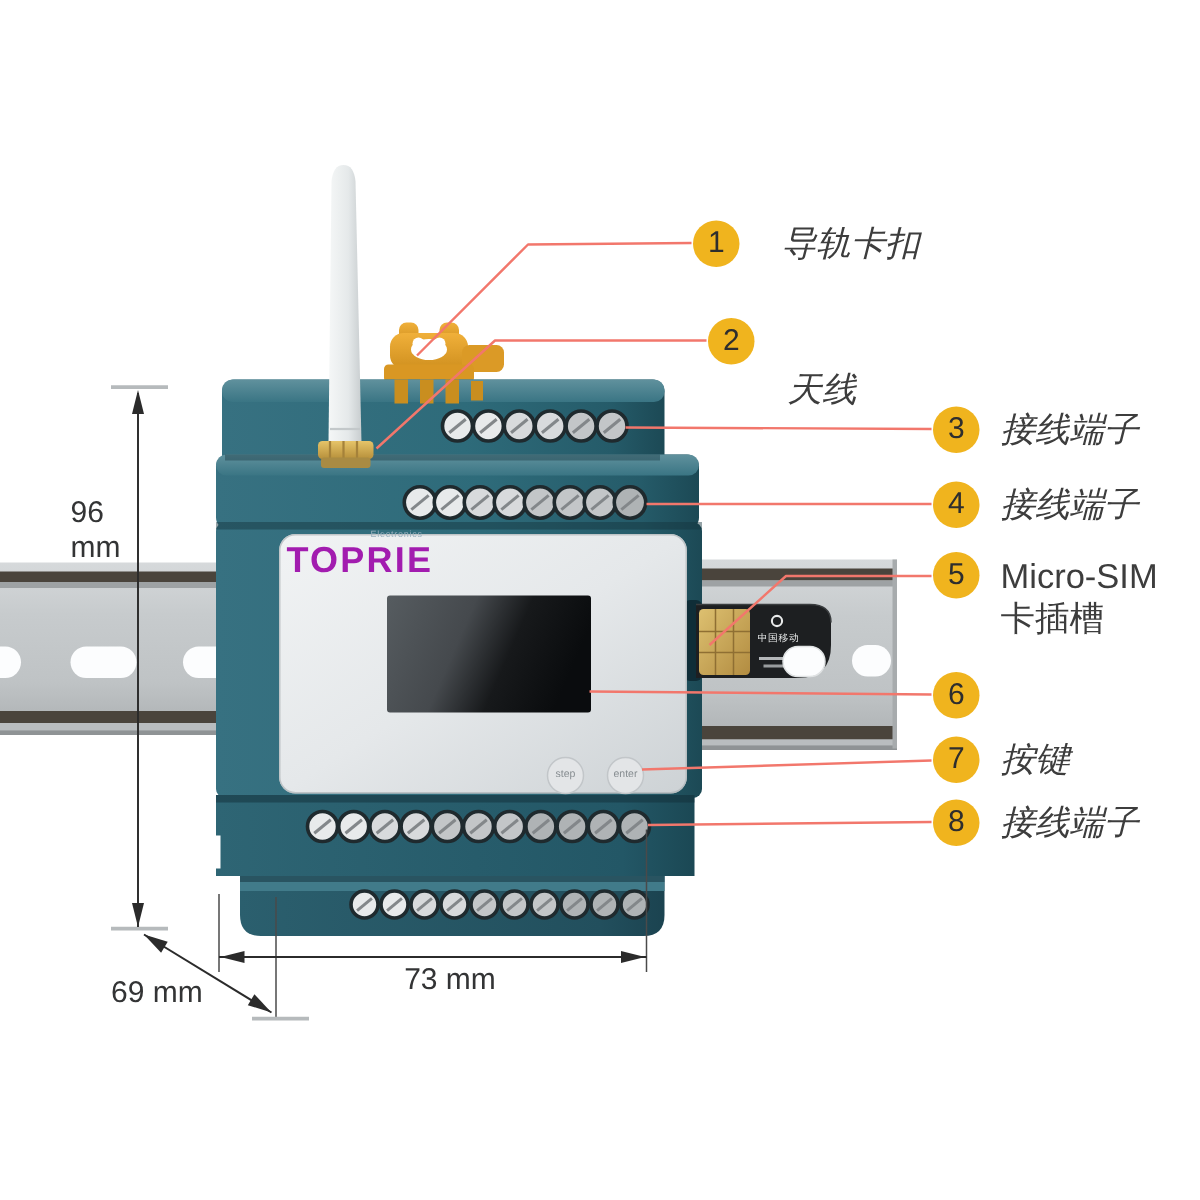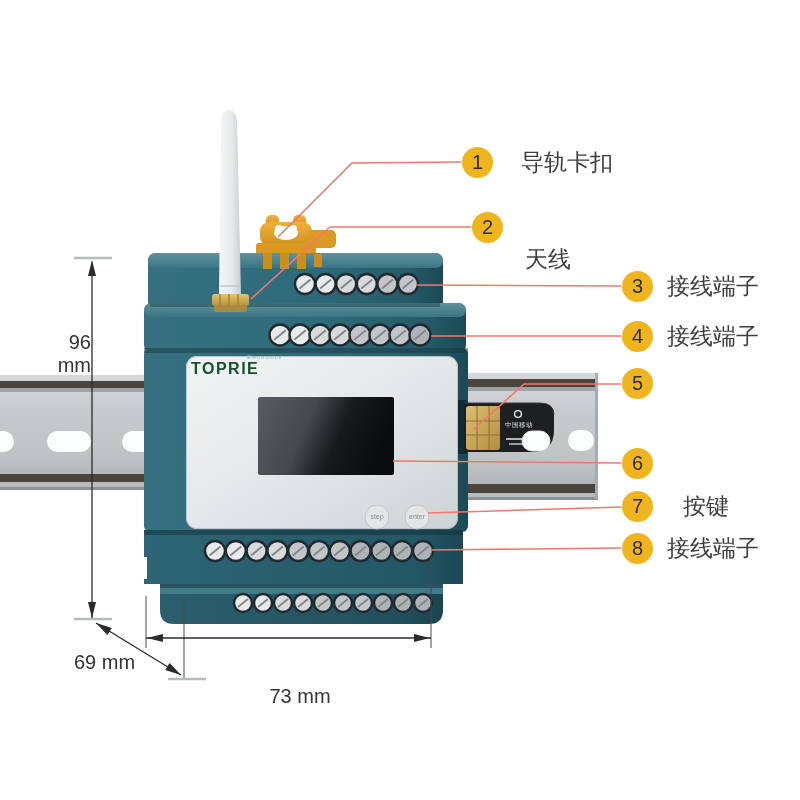--- a/index.html
+++ b/index.html
@@ -3,25 +3,25 @@
 <meta charset="utf-8">
 <style>
   html,body{margin:0;padding:0;background:#ffffff;}
   #stage{position:relative;width:800px;height:800px;background:#ffffff;overflow:hidden;
          font-family:"Liberation Sans","DejaVu Sans",sans-serif;}
   #art{position:absolute;left:0;top:0;}
   .badge{position:absolute;width:31px;height:31px;border-radius:50%;background:#F0B41E;
          color:#2E2E2E;display:flex;align-items:center;justify-content:center;
          font-size:20px;font-weight:500;}
   .clabel{position:absolute;height:31px;line-height:31px;font-size:23px;color:#3D3D3D;
-          white-space:nowrap;}
+          white-space:nowrap;font-style:italic;}
   .clabel2{position:absolute;font-size:23px;color:#3D3D3D;line-height:28px;white-space:nowrap;}
   .dimtxt{position:absolute;font-size:20px;color:#333435;}
-  .brand{position:absolute;left:191px;top:360px;font-size:16px;font-weight:700;
-         letter-spacing:1.5px;color:#14532d;}
+  .brand{position:absolute;left:191px;top:360px;font-size:24px;font-weight:700;
+         letter-spacing:1.5px;color:#a21caf;}
   .brand-sub{position:absolute;left:247px;top:354px;font-size:6px;color:#9AB0BE;letter-spacing:.5px;}
   .btn-label{position:absolute;width:30px;text-align:center;font-size:7px;color:#878D91;}
   .sim-carrier{position:absolute;left:500px;top:421px;width:38px;text-align:center;
                font-size:6.5px;color:#E6E8E8;letter-spacing:.5px;}
 </style>
 </head>
 <body>
 
 <div id="stage">
 
@@ -305,29 +305,33 @@
 <div class="badge" style="left:472px;top:212px;">2</div>
 <div class="clabel" style="left:525px;top:212px;margin-top:32px;">天线</div>
 
 <div class="badge" style="left:622px;top:271px;">3</div>
 <div class="clabel" style="left:667px;top:271px;">接线端子</div>
 
 <div class="badge" style="left:622px;top:321px;">4</div>
 <div class="clabel" style="left:667px;top:321px;">接线端子</div>
 
 <div class="badge" style="left:622px;top:368px;">5</div>
+<div class="clabel2" style="left:667px;top:370px;">
+  <div>Micro-SIM</div>
+  <div>卡插槽</div>
+</div>
 
 <div class="badge" style="left:622px;top:448px;">6</div>
 
 <div class="badge" style="left:622px;top:491px;">7</div>
-<div class="clabel" style="left:683px;top:491px;">按键</div>
+<div class="clabel" style="left:667px;top:491px;">按键</div>
 
 <div class="badge" style="left:622px;top:533px;">8</div>
 <div class="clabel" style="left:667px;top:533px;">接线端子</div>
 
-<div class="dimtxt" style="left:47px;top:331px;width:44px;text-align:right;">
+<div class="dimtxt" style="left:47px;top:331px;width:44px;text-align:left;">
   <div>96</div>
   <div>mm</div>
 </div>
 <div class="dimtxt" style="left:74px;top:651px;">69 mm</div>
-<div class="dimtxt" style="left:260px;top:642px;width:80px;text-align:center;margin-top:43px;">73 mm</div>
+<div class="dimtxt" style="left:260px;top:642px;width:80px;text-align:center;">73 mm</div>
 
 </div>
 
 </body></html>

